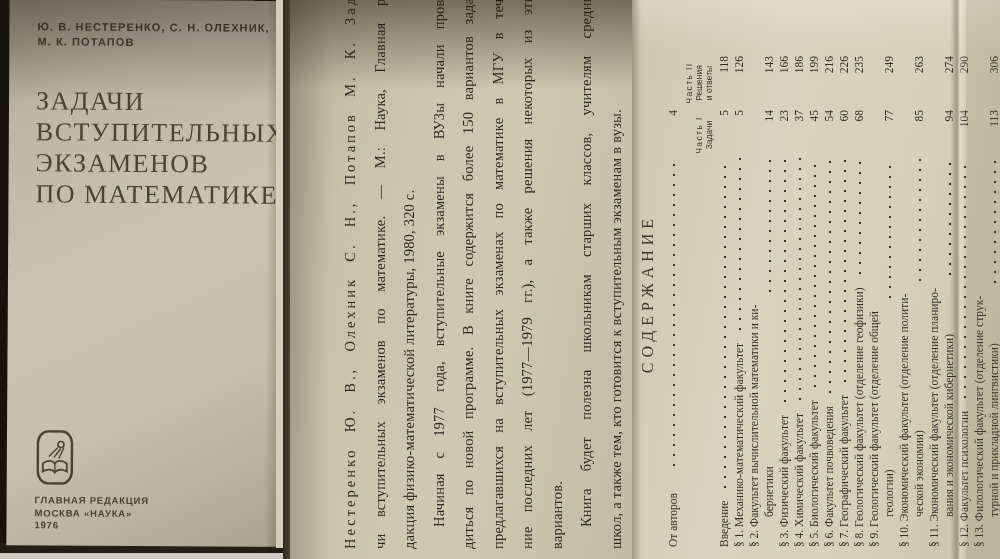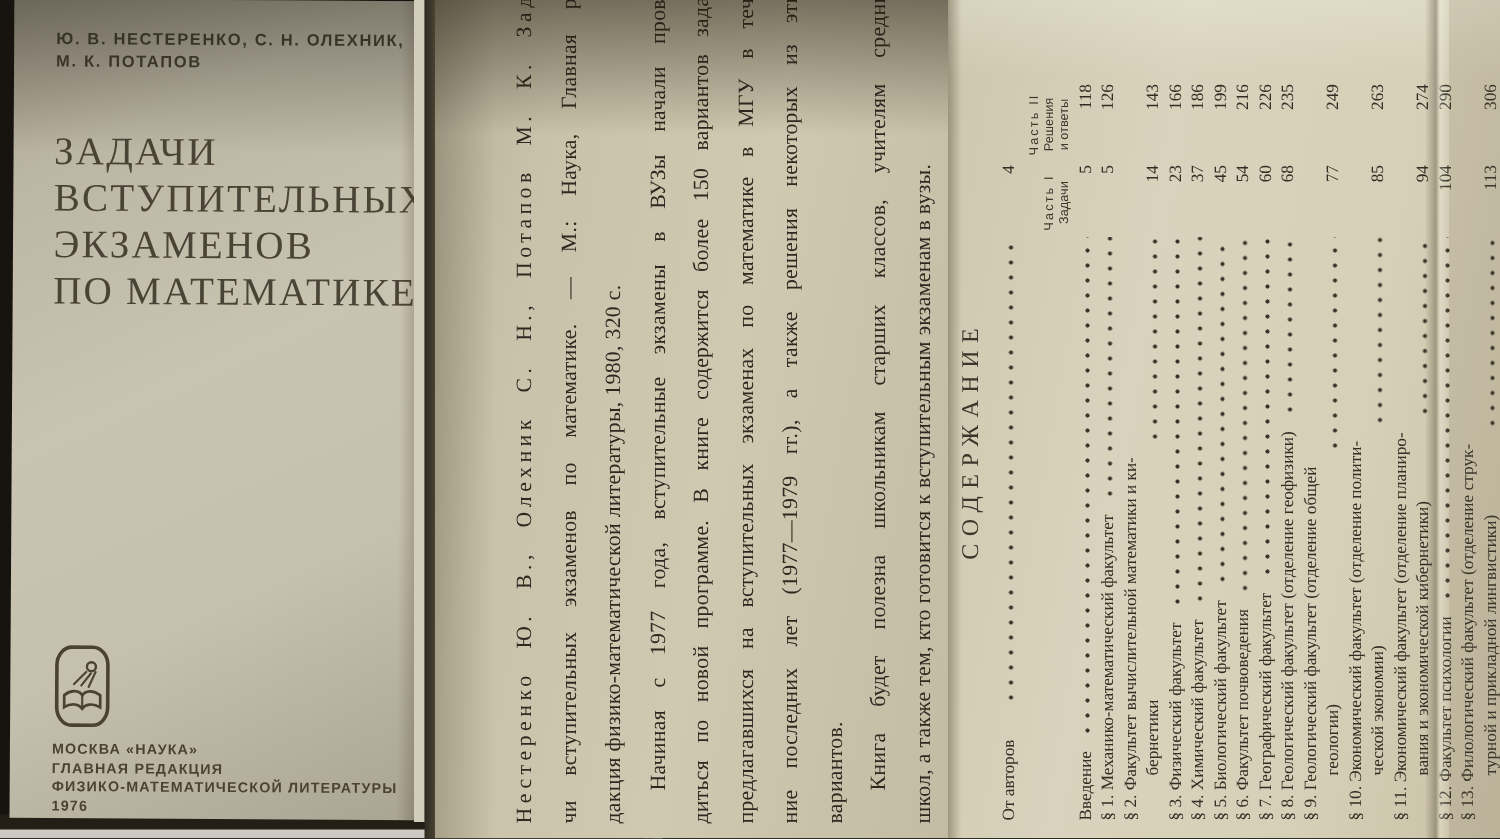--- a/index.html
+++ b/index.html
@@ -106,23 +106,22 @@
         <rect x="3" y="2" width="34" height="52" rx="10" ry="12" fill="none" stroke="#4a4334" stroke-width="2.4"></rect>
         <circle cx="26" cy="15" r="3" fill="none" stroke="#4a4334" stroke-width="1.6"></circle>
         <line x1="23" y1="18" x2="14" y2="27" stroke="#4a4334" stroke-width="1.4"></line>
         <line x1="26" y1="19" x2="19" y2="28" stroke="#4a4334" stroke-width="1.4"></line>
         <line x1="29" y1="18" x2="24" y2="29" stroke="#4a4334" stroke-width="1.4"></line>
         <path d="M8 34 C13 30 18 31 20 34 C22 31 27 30 32 34 L32 42 C27 39 22 40 20 43 C18 40 13 39 8 42 Z" fill="none" stroke="#4a4334" stroke-width="1.8"></path>
         <line x1="20" y1="34" x2="20" y2="43" stroke="#4a4334" stroke-width="1.4"></line>
       </svg>
     </div>
     <div class="publisher">
+      <div>ГЛАВНАЯ РЕДАКЦИЯ</div>
       <div>МОСКВА «НАУКА»</div>
-      <div>ГЛАВНАЯ РЕДАКЦИЯ</div>
-      <div>ФИЗИКО-МАТЕМАТИЧЕСКОЙ ЛИТЕРАТУРЫ</div>
       <div>1976</div>
     </div>
     <div class="corner-shade shade"></div>
     <div class="edge-shade shade"></div>
   </div>
 
   <div class="gap-sliver"></div>
   <div class="gap-dark"></div>
 
   <div class="page-mid">

